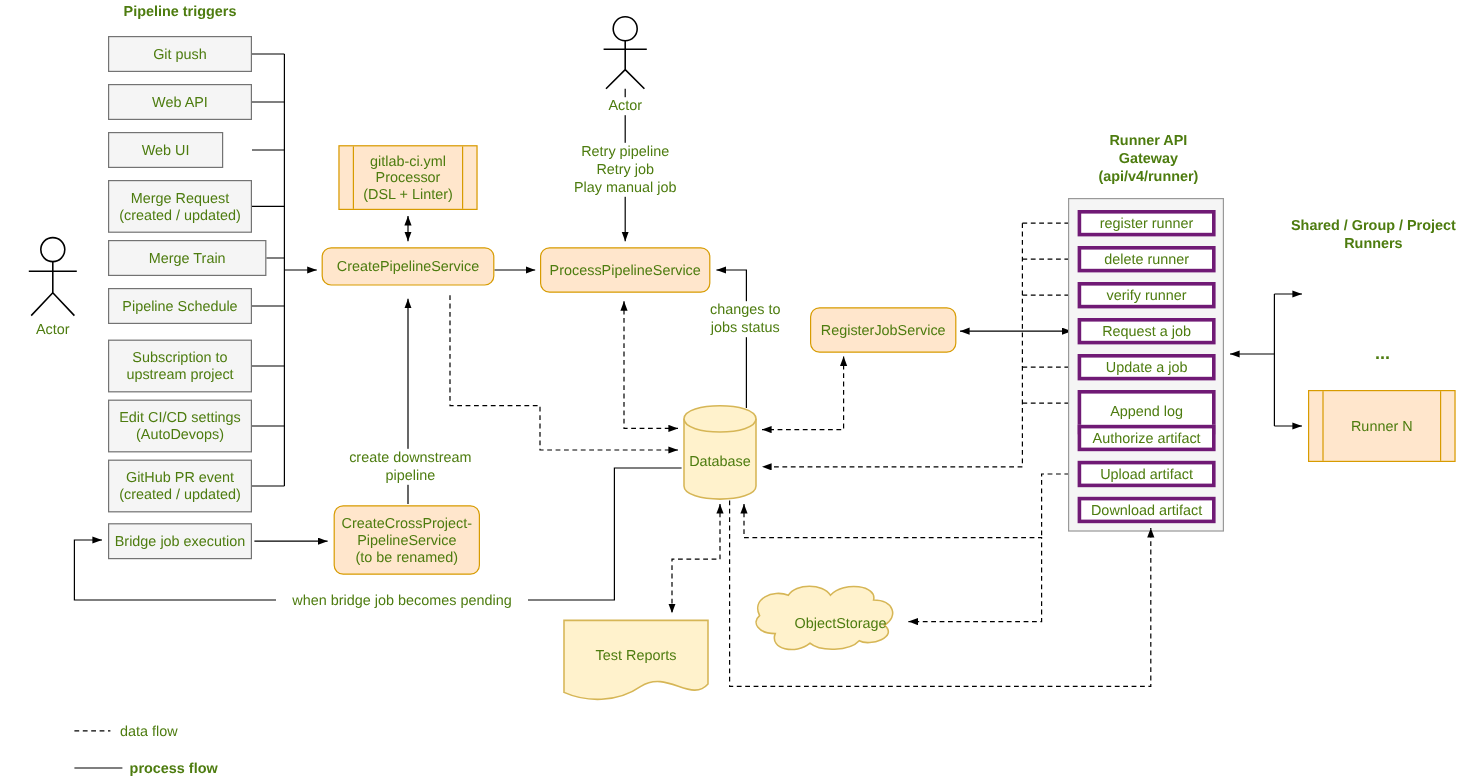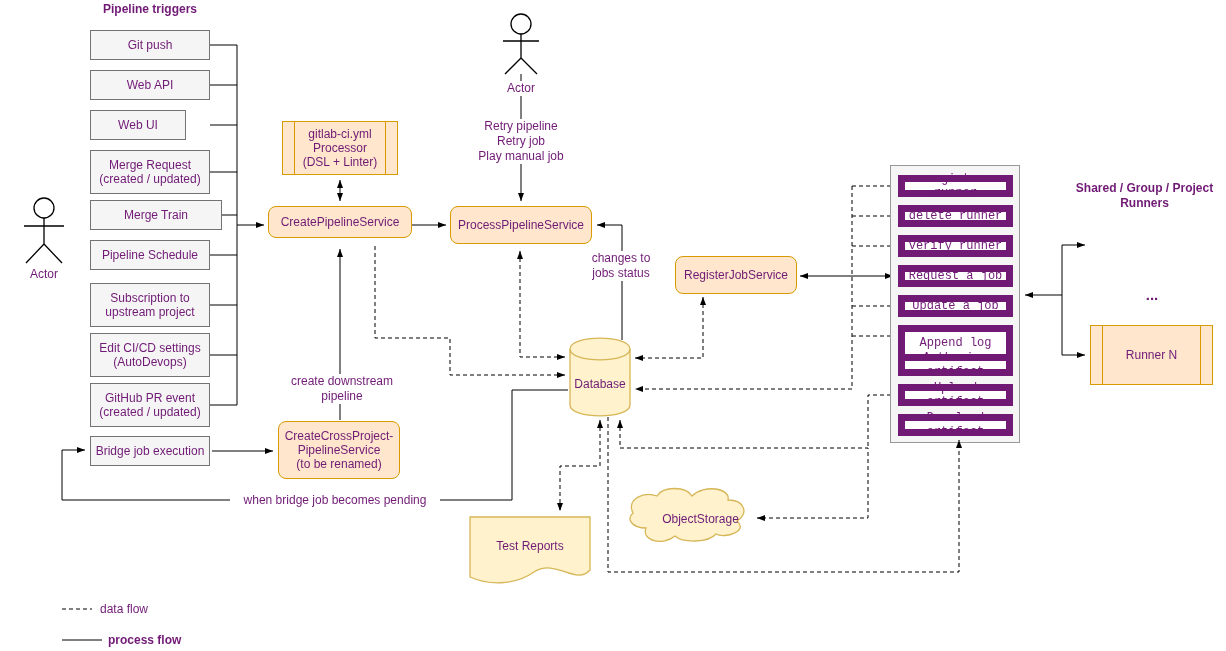--- a/index.html
+++ b/index.html
@@ -1,30 +1,30 @@
 <!DOCTYPE html>
 <html><head>
 <meta charset="utf-8">
 <style>
   html,body{margin:0;padding:0;background:#fff;}
   .stage{position:relative;width:1226px;height:651px;background:#fff;
-         font-family:"Liberation Sans",sans-serif;color:#701a75;overflow:hidden;}
+         font-family:"Liberation Sans",sans-serif;color:#4d7c0f;overflow:hidden;}
   svg.layer{position:absolute;left:0;top:0;width:1226px;height:651px;pointer-events:none;}
   .abs{position:absolute;box-sizing:border-box;}
   .box{display:flex;align-items:center;justify-content:center;text-align:center;
        font-size:12px;line-height:1.18;}
   .trigger{background:#f5f5f5;border:1px solid #737373;}
   .service{background:#ffe6cc;border:1px solid #d79b00;border-radius:8px;}
   .process{background:#ffe6cc;border:1px solid #d79b00;position:absolute;}
   .process::before,.process::after{content:"";position:absolute;top:0;bottom:0;width:0;
        border-left:1px solid #d79b00;}
   .process::before{left:11px;}
   .process::after{right:11px;}
   .gw-container{background:#f5f5f5;border:1px solid #999;}
-  .endpoint{background:#fff;border:7px solid #701a75;font-family:Liberation Mono, monospace;}
+  .endpoint{background:#fff;border:3px solid #701a75;}
   .label{font-size:12px;text-align:center;line-height:1.25;}
   .pre{white-space:pre-line;}
   .bold{font-weight:bold;}
   .whitebg{background:#fff;}
 </style>
 </head>
 <body>
 
 <div class="stage">
 
@@ -122,20 +122,23 @@
   <div class="abs label pre whitebg" style="left:589px;top:251px;width:64px;">changes to
 jobs status</div>
   <div class="abs label pre whitebg" style="left:286px;top:374px;width:112px;">create downstream
 pipeline</div>
   <div class="abs label whitebg" style="left:230px;top:493px;width:210px;height:15px;">when bridge job becomes pending</div>
 
   <div class="abs label" style="left:563px;top:377px;width:74px;">Database</div>
   <div class="abs label" style="left:480px;top:539px;width:100px;">Test Reports</div>
   <div class="abs label" style="left:653px;top:512px;width:95px;">ObjectStorage</div>
 
+  <div class="abs label pre bold" style="left:880px;top:110px;width:154px;">Runner API
+Gateway
+(api/v4/runner)</div>
   <div class="abs gw-container" style="left:890px;top:165px;width:130px;height:278px;"></div>
   <div class="abs box endpoint" style="left:898px;top:175px;width:115px;height:22px;">register runner</div>
   <div class="abs box endpoint" style="left:898px;top:205px;width:115px;height:22px;">delete runner</div>
   <div class="abs box endpoint" style="left:898px;top:235px;width:115px;height:22px;">verify runner</div>
   <div class="abs box endpoint" style="left:898px;top:265px;width:115px;height:22px;">Request a job</div>
   <div class="abs box endpoint" style="left:898px;top:295px;width:115px;height:22px;">Update a job</div>
   <div class="abs box endpoint" style="left:898px;top:325px;width:115px;height:37px;">Append log</div>
   <div class="abs box endpoint" style="left:898px;top:354px;width:115px;height:22px;">Authorize artifact</div>
   <div class="abs box endpoint" style="left:898px;top:384px;width:115px;height:22px;">Upload artifact</div>
   <div class="abs box endpoint" style="left:898px;top:414px;width:115px;height:22px;">Download artifact</div>

